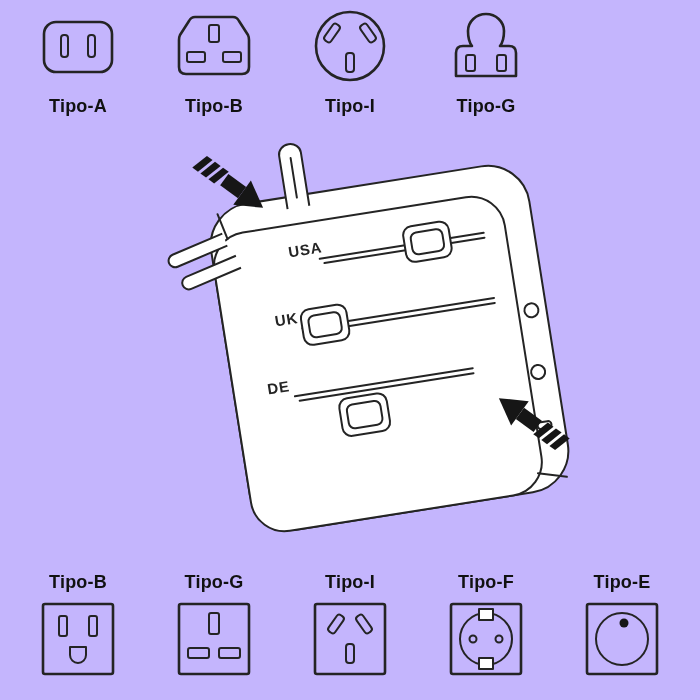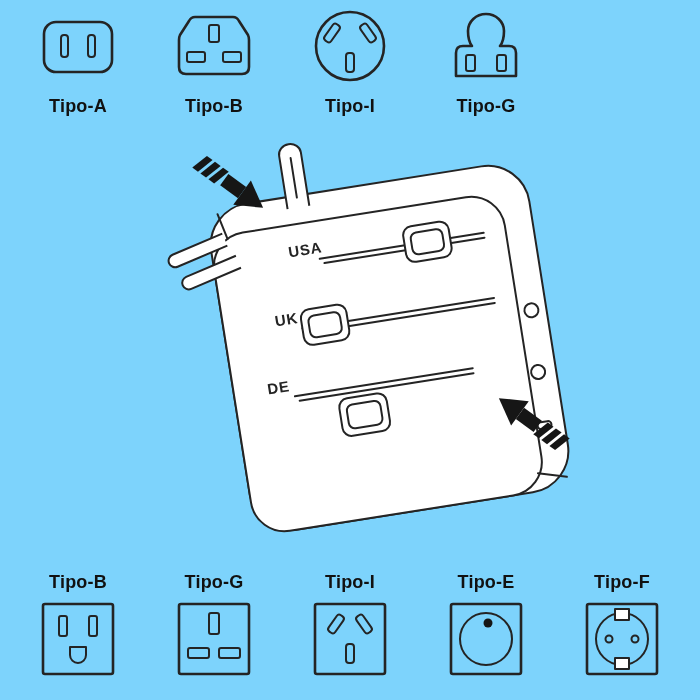--- a/index.html
+++ b/index.html
@@ -1,16 +1,16 @@
 <!DOCTYPE html>
 <html><head>
 <meta charset="utf-8">
 <style>
   html,body{margin:0;padding:0;background:#ffffff;}
-  .page{position:relative;width:700px;height:700px;background:#7dd3fc;overflow:hidden;
+  .page{position:relative;width:700px;height:700px;background:#c4b5fd;overflow:hidden;
         font-family:"Liberation Sans",sans-serif;color:#111;}
   .row{position:absolute;left:10px;width:680px;display:grid;
        grid-template-columns:repeat(5,1fr);}
   .top-row{top:4px;}
   .bottom-row{top:572px;}
   .cell{display:flex;flex-direction:column;align-items:center;}
   .cap{font-weight:700;font-size:18px;letter-spacing:.2px;color:#111;}
   .top-row .cap{margin-top:4px;}
   .bottom-row .cap{margin-bottom:8px;}
   .fig{position:absolute;top:126px;left:0;}
@@ -166,35 +166,35 @@
       <div class="cap">Tipo-I</div>
       <svg width="76" height="76" viewBox="0 0 76 76">
         <rect class="ln" x="3" y="3" width="70" height="70" rx="2"></rect>
         <rect class="ln2" x="20" y="13" width="8" height="20" rx="3" transform="rotate(35 24 23)"></rect>
         <rect class="ln2" x="48" y="13" width="8" height="20" rx="3" transform="rotate(-35 52 23)"></rect>
         <rect class="ln2" x="34" y="43" width="8" height="19" rx="3"></rect>
       </svg>
     </div>
 
     <div class="cell">
-      <div class="cap">Tipo-E</div>
-      <svg width="76" height="76" viewBox="0 0 76 76">
-        <rect class="ln" x="3" y="3" width="70" height="70" rx="2"></rect>
-        <circle class="ln2" cx="38" cy="38" r="26"></circle>
-        <circle class="solid" cx="40" cy="22" r="4.5"></circle>
-      </svg>
-    </div>
-
-    <div class="cell">
       <div class="cap">Tipo-F</div>
       <svg width="76" height="76" viewBox="0 0 76 76">
         <rect class="ln" x="3" y="3" width="70" height="70" rx="2"></rect>
         <circle class="ln2" cx="38" cy="38" r="26"></circle>
         <rect class="fw" x="31" y="8" width="14" height="11"></rect>
         <rect class="fw" x="31" y="57" width="14" height="11"></rect>
         <circle class="ln2" cx="25" cy="38" r="3.5"></circle>
         <circle class="ln2" cx="51" cy="38" r="3.5"></circle>
       </svg>
     </div>
 
+    <div class="cell">
+      <div class="cap">Tipo-E</div>
+      <svg width="76" height="76" viewBox="0 0 76 76">
+        <rect class="ln" x="3" y="3" width="70" height="70" rx="2"></rect>
+        <circle class="ln2" cx="38" cy="38" r="26"></circle>
+        <circle class="solid" cx="40" cy="22" r="4.5"></circle>
+      </svg>
+    </div>
+
   </div>
 
 </div>
 
 </body></html>

